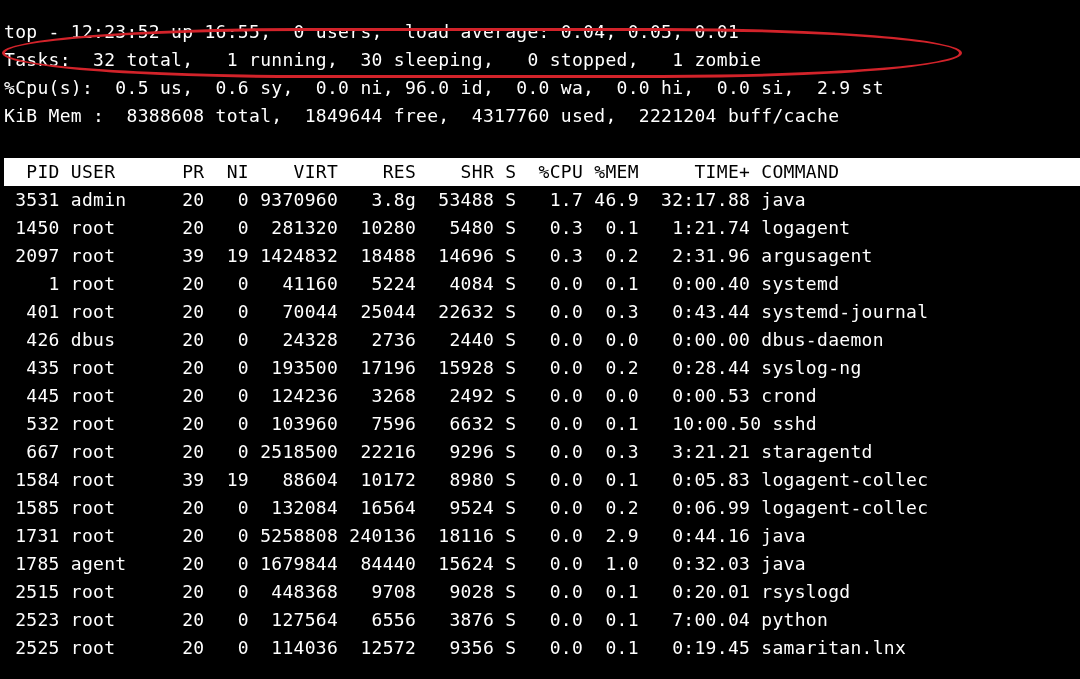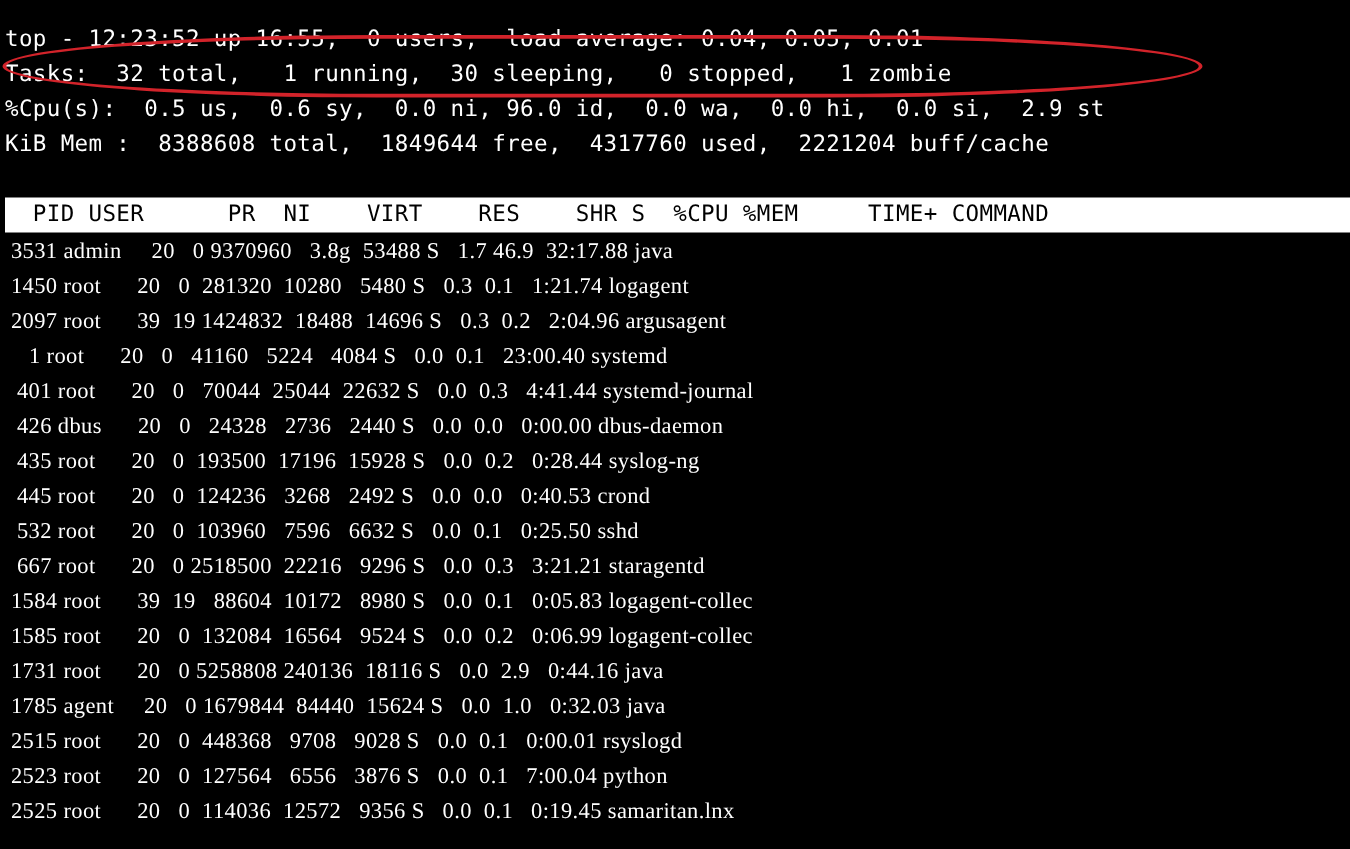--- a/index.html
+++ b/index.html
@@ -29,21 +29,20 @@
   .inv{
     background:#fff;
     color:#000;
   }
   .header-row .inv{
     display:inline-block;
   }
   .row{
     white-space:pre;
     height:28px;
-    font-family:Liberation Serif, serif;
   }
   
   .annot{
     position:absolute;
     left:2px;
     top:28px;
     width:960px;
     height:50px;
     border:3px solid #d2232a;
     border-radius:50% / 80%;
@@ -60,31 +59,31 @@
   <div class="line">Tasks:  32 total,   1 running,  30 sleeping,   0 stopped,   1 zombie</div>
   <div class="line">%Cpu(s):  0.5 us,  0.6 sy,  0.0 ni, 96.0 id,  0.0 wa,  0.0 hi,  0.0 si,  2.9 st</div>
   <div class="line">KiB Mem :  8388608 total,  1849644 free,  4317760 used,  2221204 buff/cache</div>
   <div class="line"> </div>
 
   <div class="line header-row"><span class="inv">  PID USER      PR  NI    VIRT    RES    SHR S  %CPU %MEM     TIME+ COMMAND                          </span></div>
 
   <div id="proc-area">
       <div class="row"> 3531 admin     20   0 9370960   3.8g  53488 S   1.7 46.9  32:17.88 java</div>
       <div class="row"> 1450 root      20   0  281320  10280   5480 S   0.3  0.1   1:21.74 logagent</div>
-      <div class="row"> 2097 root      39  19 1424832  18488  14696 S   0.3  0.2   2:04.96 argusagent</div>
-      <div class="row">    1 root      20   0   41160   5224   4084 S   0.0  0.1   23:00.40 systemd</div>
-      <div class="row">  401 root      20   0   70044  25044  22632 S   0.0  0.3   4:41.44 systemd-journal</div>
+      <div class="row"> 2097 root      39  19 1424832  18488  14696 S   0.3  0.2   2:31.96 argusagent</div>
+      <div class="row">    1 root      20   0   41160   5224   4084 S   0.0  0.1   0:00.40 systemd</div>
+      <div class="row">  401 root      20   0   70044  25044  22632 S   0.0  0.3   0:43.44 systemd-journal</div>
       <div class="row">  426 dbus      20   0   24328   2736   2440 S   0.0  0.0   0:00.00 dbus-daemon</div>
       <div class="row">  435 root      20   0  193500  17196  15928 S   0.0  0.2   0:28.44 syslog-ng</div>
-      <div class="row">  445 root      20   0  124236   3268   2492 S   0.0  0.0   0:40.53 crond</div>
-      <div class="row">  532 root      20   0  103960   7596   6632 S   0.0  0.1   0:25.50 sshd</div>
+      <div class="row">  445 root      20   0  124236   3268   2492 S   0.0  0.0   0:00.53 crond</div>
+      <div class="row">  532 root      20   0  103960   7596   6632 S   0.0  0.1   10:00.50 sshd</div>
       <div class="row">  667 root      20   0 2518500  22216   9296 S   0.0  0.3   3:21.21 staragentd</div>
       <div class="row"> 1584 root      39  19   88604  10172   8980 S   0.0  0.1   0:05.83 logagent-collec</div>
       <div class="row"> 1585 root      20   0  132084  16564   9524 S   0.0  0.2   0:06.99 logagent-collec</div>
       <div class="row"> 1731 root      20   0 5258808 240136  18116 S   0.0  2.9   0:44.16 java</div>
       <div class="row"> 1785 agent     20   0 1679844  84440  15624 S   0.0  1.0   0:32.03 java</div>
-      <div class="row"> 2515 root      20   0  448368   9708   9028 S   0.0  0.1   0:00.01 rsyslogd</div>
+      <div class="row"> 2515 root      20   0  448368   9708   9028 S   0.0  0.1   0:20.01 rsyslogd</div>
       <div class="row"> 2523 root      20   0  127564   6556   3876 S   0.0  0.1   7:00.04 python</div>
       <div class="row"> 2525 root      20   0  114036  12572   9356 S   0.0  0.1   0:19.45 samaritan.lnx</div>
     </div>
 
   <div class="annot"></div>
 </div>
 
 </body></html>

